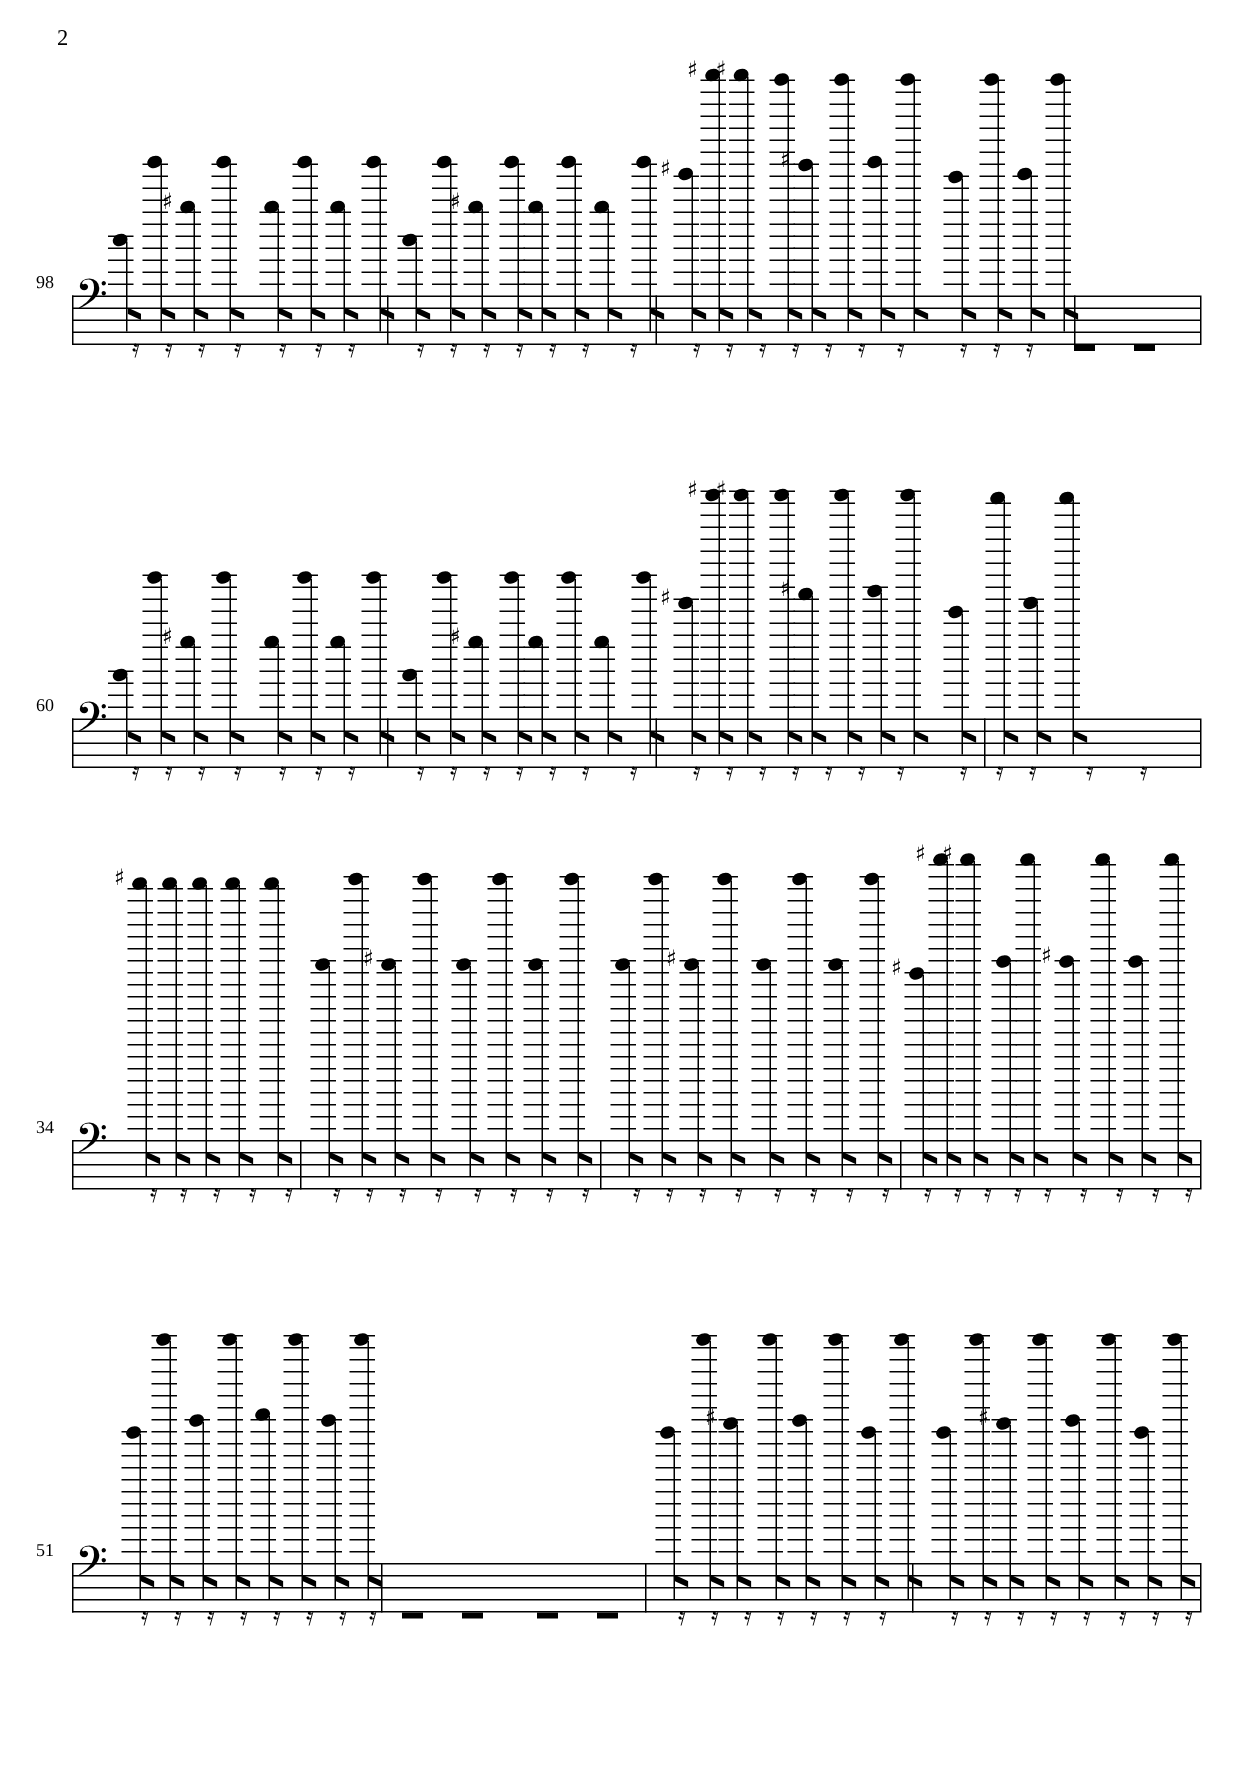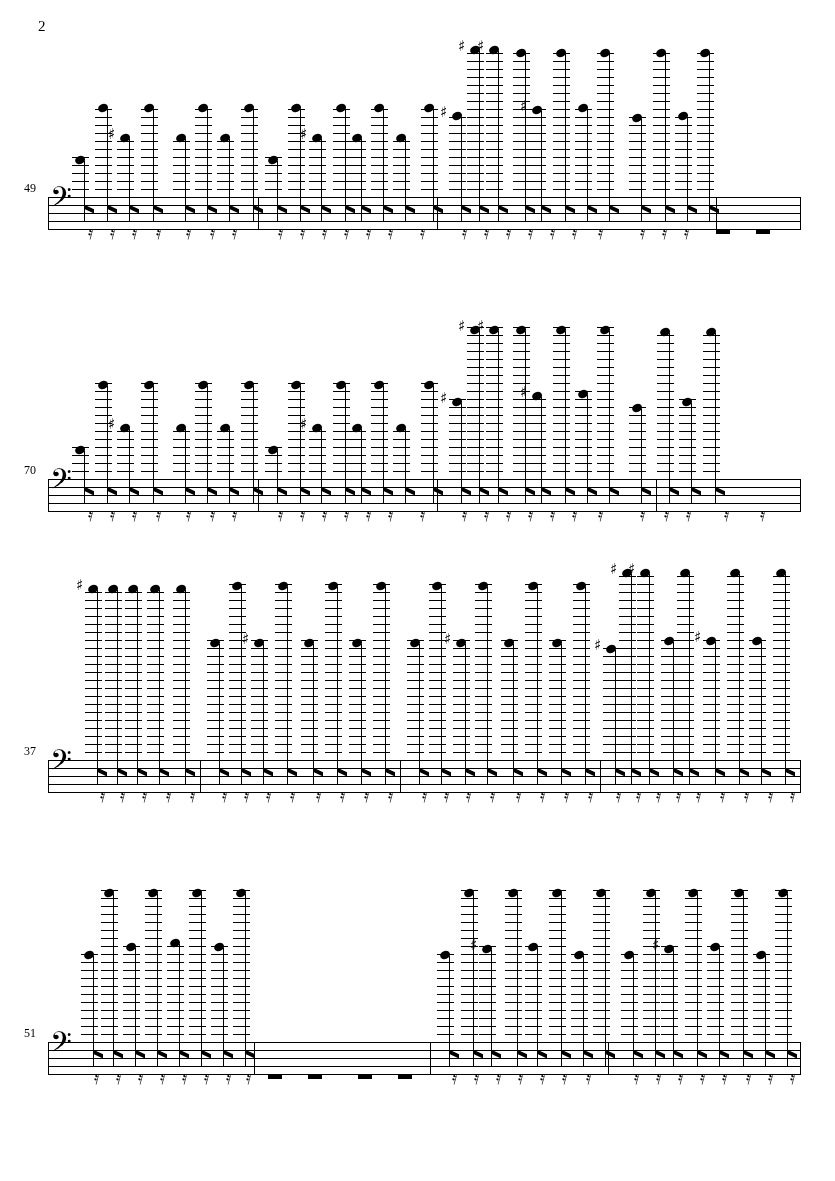--- a/index.html
+++ b/index.html
@@ -114,21 +114,21 @@
 </style>
 </head>
 <body>
 
 <div class="page">
 
   <div class="page-number">2</div>
 
   <div id="systems-root">
       <div class="system" style="top: 185px;">
-        <div class="measure-number" style="left: 24px; top: -4px;">49</div>
+        <div class="measure-number" style="left: 24px; top: -4px;">98</div>
         <div class="staff" style="top: 12px;">
           <div class="sline"></div>
           <div class="sline"></div>
           <div class="sline"></div>
           <div class="sline"></div>
           <div class="sline"></div>
         </div>
         <div class="clef" style="left: 50px; top: -2px;">𝄢</div>
         <div class="barline" style="left: 48px; top: 12px;"></div>
         <div class="barline" style="left: 258px; top: 12px;"></div>
@@ -620,21 +620,21 @@
         <div class="rest-16" style="left: 550px; top: 40px;">𝄿</div>
         <div class="rest-16" style="left: 572px; top: 40px;">𝄿</div>
         <div class="rest-16" style="left: 598px; top: 40px;">𝄿</div>
         <div class="rest-16" style="left: 640px; top: 40px;">𝄿</div>
         <div class="rest-16" style="left: 662px; top: 40px;">𝄿</div>
         <div class="rest-16" style="left: 684px; top: 40px;">𝄿</div>
         <div class="rest-bar" style="left: 716px; top: 45px;"></div>
         <div class="rest-bar" style="left: 756px; top: 45px;"></div>
       </div>
       <div class="system" style="top: 467px;">
-        <div class="measure-number" style="left: 24px; top: -4px;">70</div>
+        <div class="measure-number" style="left: 24px; top: -4px;">60</div>
         <div class="staff" style="top: 12px;">
           <div class="sline"></div>
           <div class="sline"></div>
           <div class="sline"></div>
           <div class="sline"></div>
           <div class="sline"></div>
         </div>
         <div class="clef" style="left: 50px; top: -2px;">𝄢</div>
         <div class="barline" style="left: 48px; top: 12px;"></div>
         <div class="barline" style="left: 258px; top: 12px;"></div>
@@ -1129,21 +1129,21 @@
         <div class="rest-16" style="left: 550px; top: 40px;">𝄿</div>
         <div class="rest-16" style="left: 572px; top: 40px;">𝄿</div>
         <div class="rest-16" style="left: 598px; top: 40px;">𝄿</div>
         <div class="rest-16" style="left: 640px; top: 40px;">𝄿</div>
         <div class="rest-16" style="left: 664px; top: 40px;">𝄿</div>
         <div class="rest-16" style="left: 686px; top: 40px;">𝄿</div>
         <div class="rest-16" style="left: 724px; top: 40px;">𝄿</div>
         <div class="rest-16" style="left: 760px; top: 40px;">𝄿</div>
       </div>
       <div class="system" style="top: 748px;">
-        <div class="measure-number" style="left: 24px; top: -4px;">37</div>
+        <div class="measure-number" style="left: 24px; top: -4px;">34</div>
         <div class="staff" style="top: 12px;">
           <div class="sline"></div>
           <div class="sline"></div>
           <div class="sline"></div>
           <div class="sline"></div>
           <div class="sline"></div>
         </div>
         <div class="clef" style="left: 50px; top: -2px;">𝄢</div>
         <div class="barline" style="left: 48px; top: 12px;"></div>
         <div class="barline" style="left: 200px; top: 12px;"></div>

